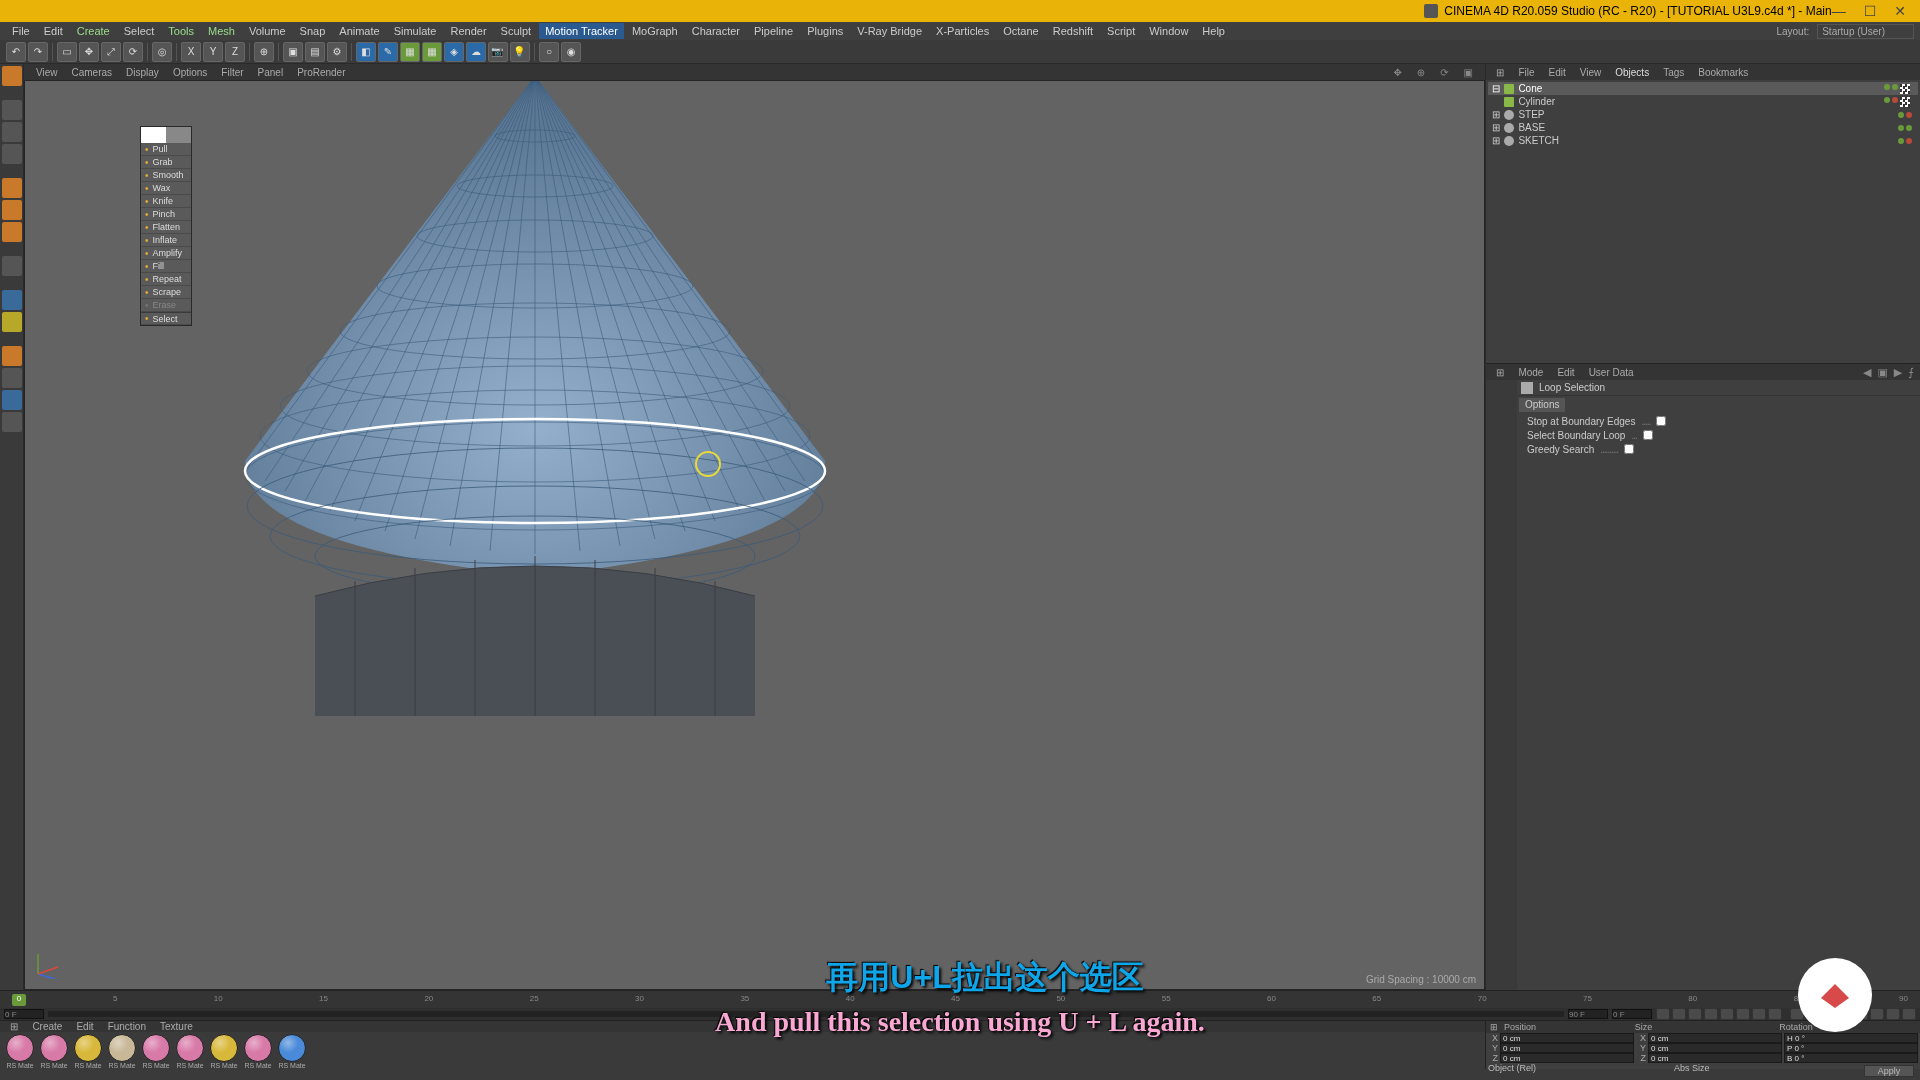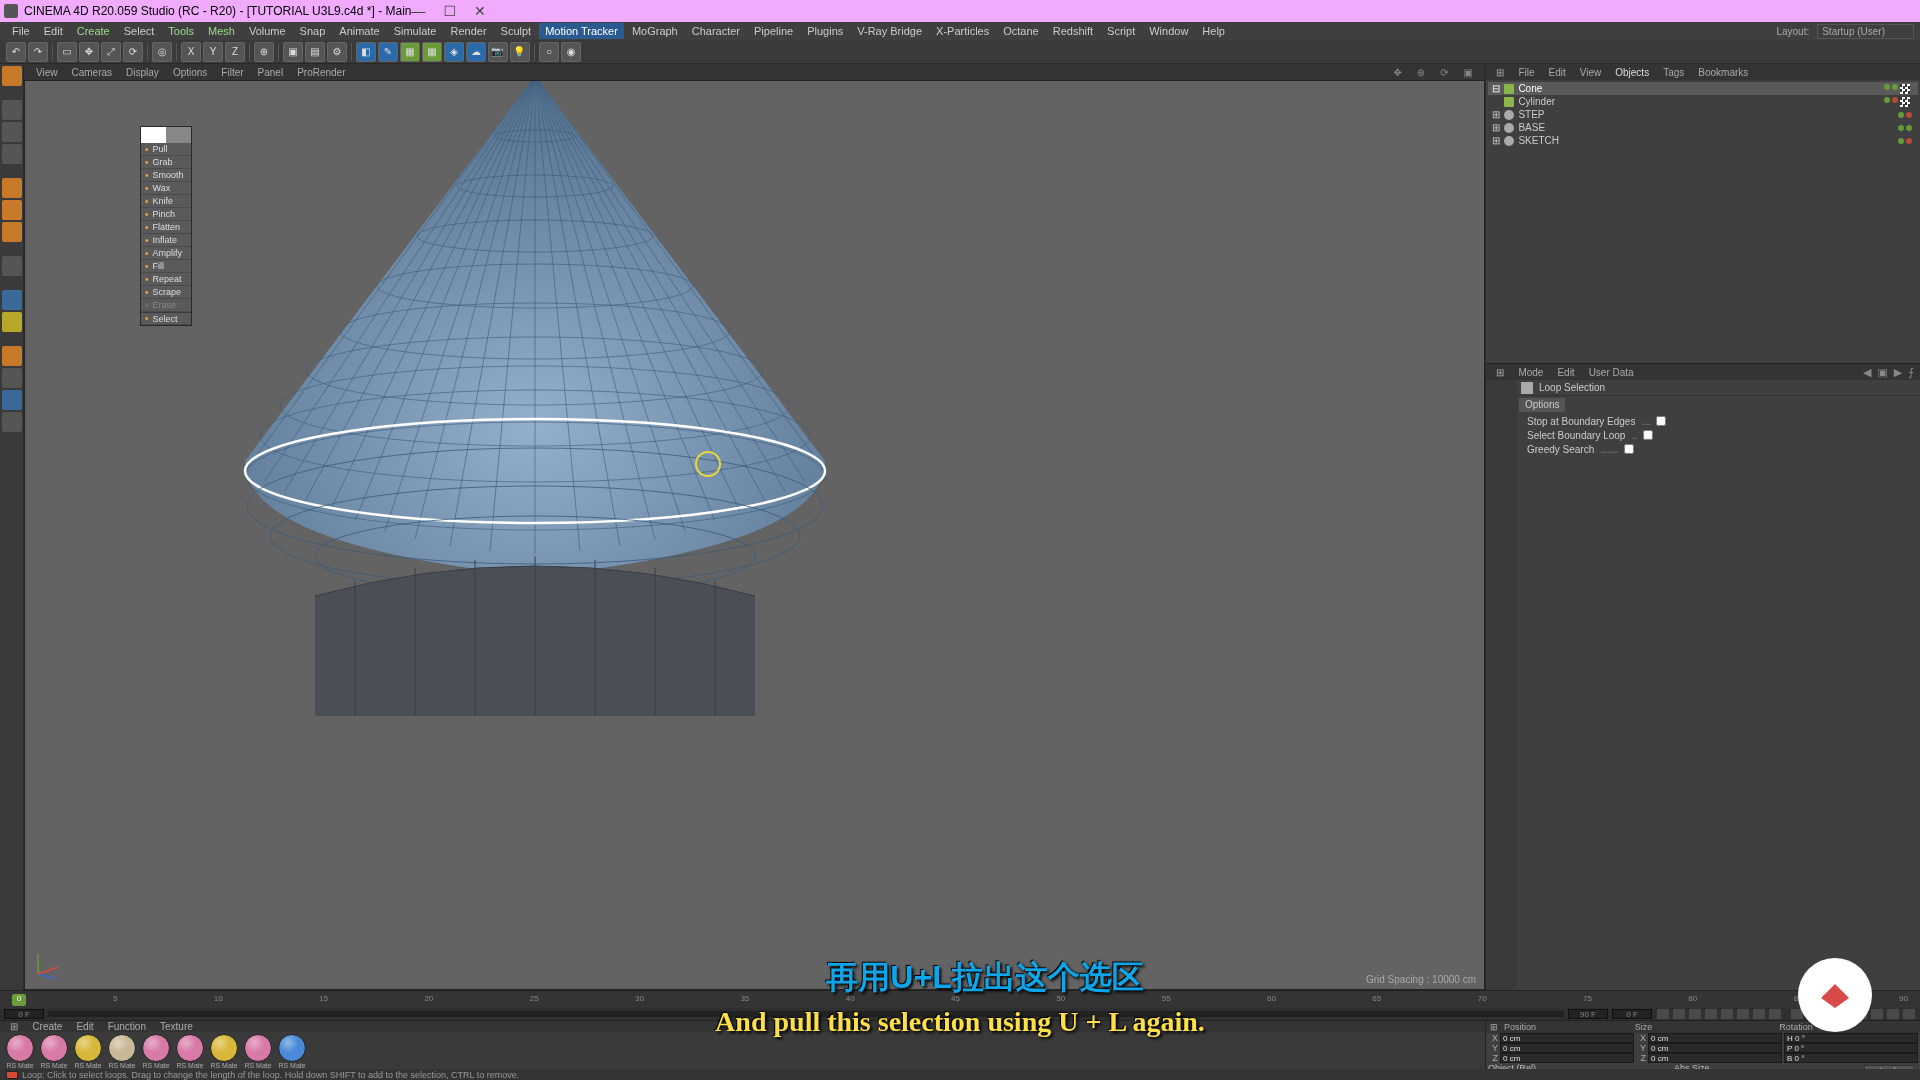--- a/index.html
+++ b/index.html
@@ -1,19 +1,19 @@
 <!DOCTYPE html>
 <html><head>
 <meta charset="utf-8">
 <style>
   * { box-sizing: border-box; margin: 0; padding: 0; font-family: "Segoe UI", Arial, sans-serif; }
   body { background: #3a3a3a; color: #bbb; width: 1920px; height: 1080px; overflow: hidden; font-size: 11px; position: relative; }
   
   
-  .titlebar { height: 22px; background: #f0abfc; display: flex; align-items: center; justify-content: flex-start; padding: 0 4px; color: #000; font-size: 12px; }
+  .titlebar { height: 22px; background: #eab308; display: flex; align-items: center; justify-content: flex-end; padding: 0 4px; color: #000; font-size: 12px; }
   .titlebar .left { display: flex; align-items: center; gap: 6px; }
   .titlebar .app-icon { width: 14px; height: 14px; background: #555; border-radius: 2px; }
   .titlebar .controls { display: flex; gap: 18px; padding-right: 10px; font-size: 14px; color: #444; }
   .titlebar .controls span { cursor: pointer; }
   
   
   .menubar { height: 18px; background: #3f3f3f; display: flex; align-items: center; padding: 0 6px; gap: 2px; font-size: 11px; color: #ccc; }
   .menubar span { padding: 2px 6px; cursor: pointer; }
   .menubar span.active { color: #fff; background: #2a5a8f; }
   .menubar .spacer { flex: 1; }
@@ -96,21 +96,21 @@
   
   
   .timeline { height: 18px; background: #343434; display: flex; align-items: center; font-size: 9px; color: #888; padding: 0 6px; position: relative; border-top: 1px solid #222;}
   .timeline .track { flex: 1; height: 12px; position: relative; margin: 0 6px;}
   .timeline .ticks { position: absolute; inset: 0; display: flex; justify-content: space-between; }
   .timeline .ticks span { font-size: 8px; color: #888; }
   .timeline .marker { position: absolute; left: 0; top: 0; width: 14px; height: 12px; background: #6a9a3a; border-radius: 2px; font-size: 8px; color: #fff; text-align: center; }
   
   
   .timerange { height: 12px; background: #2f2f2f; display: flex; align-items: center; padding: 0 4px; gap: 4px; font-size: 8px; color: #888; }
-  .timerange .rfield { width: 40px; height: 10px; background: #222; border: 1px solid #111; text-align: center; }
+  .timerange .rfield { width: 40px; height: 10px; background: #222; border: 1px solid #111; text-align: left; }
   .timerange .rtrack { flex: 1; height: 6px; background: #222; }
   .timerange .play-icons { display: flex; gap: 2px; }
   .timerange .pi { width: 14px; height: 12px; background: #4a4a4a; border: 1px solid #333; border-radius: 2px; }
   
   
   .bottom { height: 60px; background: #3a3a3a; display: flex; flex-direction: column; border-top: 1px solid #222; }
   .bottom-split { display: flex; height: 48px; }
   .mat-panel { flex: 1; display: flex; flex-direction: column; }
   .mat-menu { height: 14px; background: #343434; display: flex; gap: 2px; font-size: 10px; color: #aaa; padding: 0 4px; align-items: center; }
   .mat-menu span { padding: 0 6px; }
@@ -129,21 +129,21 @@
   .coord-row { display: flex; height: 12px; gap: 2px; padding: 0 2px; }
   .coord-row .lbl { width: 10px; text-align: right; color: #aaa; }
   .coord-row .fld { flex: 1; background: #2a2a2a; border: 1px solid #1a1a1a; height: 10px; font-size: 8px; color: #ddd; padding: 0 2px; display: flex; align-items: center;}
   .coord-apply { background: #555; text-align: center; margin: 2px 4px; height: 12px; border: 1px solid #333; font-size: 9px; }
   
   .statusbar { height: 12px; background: #343434; font-size: 9px; color: #999; padding: 0 6px; display: flex; align-items: center; }
   
   
   .subtitle { position: absolute; left: 50%; transform: translateX(-50%); text-align: center; pointer-events: none; text-shadow: 2px 2px 3px #000, -1px -1px 1px #000; }
   .subtitle.cn { bottom: 80px; font-size: 32px; color: #0ea5e9; font-weight: bold; margin-left: 25px; }
-  .subtitle.en { bottom: 42px; font-size: 28px; color: #fde047; font-weight: 600; font-family: Georgia, serif; }
+  .subtitle.en { bottom: 42px; font-size: 28px; color: #f9a8d4; font-weight: 600; font-family: Georgia, serif; }
   
   
   .play-badge { position: absolute; right: 48px; bottom: 48px; width: 74px; height: 74px; background: #fff; border-radius: 50%; display: flex; align-items: center; justify-content: center; }
   
   
   .mesh-svg { position: absolute; left: 180px; top: -5px; width: 660px; height: 530px; }
   .base-svg { position: absolute; left: 270px; top: 475px; width: 480px; height: 160px; }
 </style>
 </head>
 <body>
@@ -591,24 +591,20 @@
           <div class="fld">0 cm</div>
         <div class="fld">B  0 °</div>
       </div>
       <div style="display:flex;gap:4px;padding:0 2px">
         <div class="fld" style="flex:1">Object (Rel)</div>
         <div class="fld" style="flex:1">Abs Size</div>
         <div class="coord-apply" style="flex:0 0 50px">Apply</div>
       </div>
     </div>
   </div>
-  <div class="statusbar">
-    <span style="width:12px;height:8px;background:#d84a3a;border:1px solid #222;margin-right:4px"></span>
-    <span>Loop: Click to select loops. Drag to change the length of the loop. Hold down SHIFT to add to the selection, CTRL to remove.</span>
-  </div>
 </div>
 
 <div class="subtitle cn">再用U+L拉出这个选区</div>
 <div class="subtitle en">And pull this selection using U + L again.</div>
 
 <div class="play-badge">
   <svg width="40" height="34">
     <path d="M 20 6 L 6 20 L 20 30 L 34 20 Z" fill="#d84a4a"></path>
     <path d="M 14 14 Q 20 22 26 14" fill="none" stroke="#fff" stroke-width="0"></path>
   </svg>

